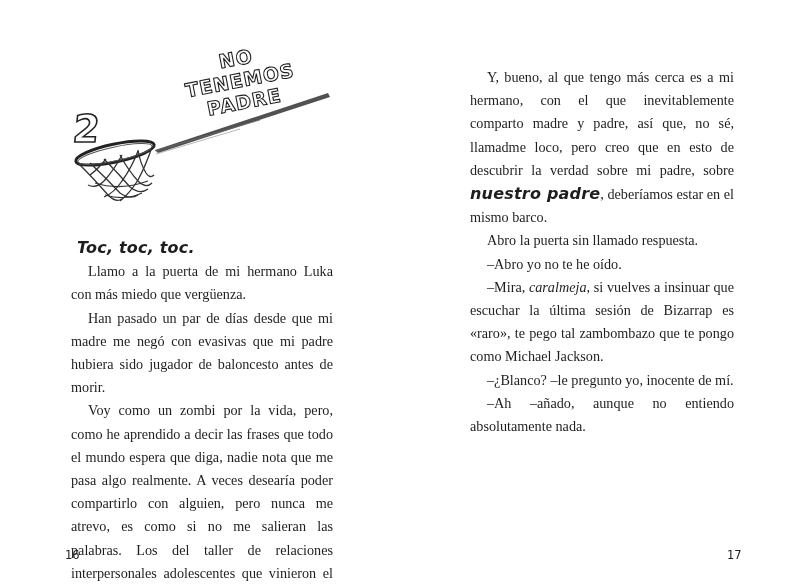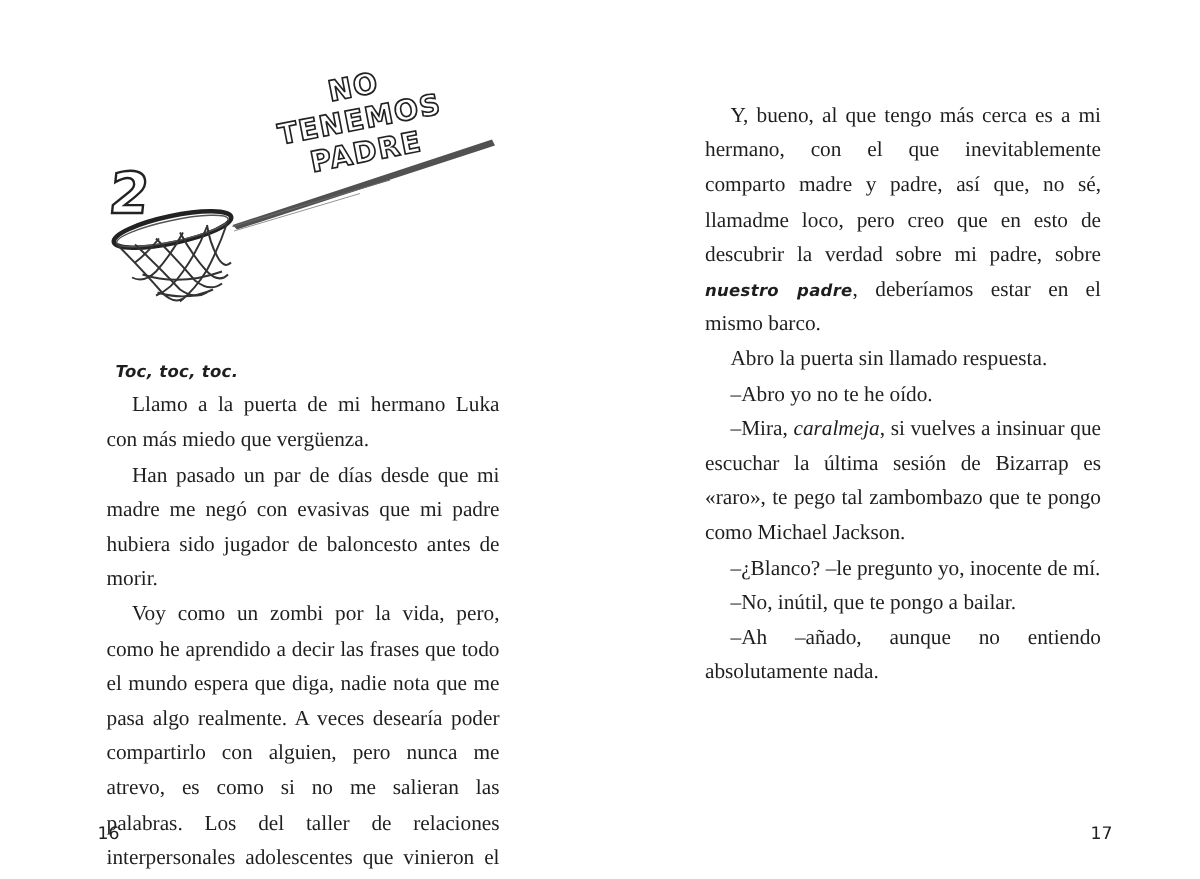--- a/index.html
+++ b/index.html
@@ -24,21 +24,21 @@
       font-family: "DejaVu Sans", sans-serif; font-weight: bold; font-size: 38px;
       color: #fff; -webkit-text-stroke: 1.6px #222; transform: skewX(-6deg);
     }
 
     .text-block { position: absolute; font-size: 14.2px; line-height: 23.2px; text-align: justify; }
     .left-text { left: 71px; top: 236px; width: 262px; }
     .right-text { left: 470px; top: 66px; width: 264px; }
     .text-block p { margin: 0; text-indent: 17px; hyphens: manual; }
     .hand {
       font-family: "DejaVu Sans", sans-serif; font-weight: bold; font-style: italic;
-      font-size: 11px; letter-spacing: 0.2px;
+      font-size: 16px; letter-spacing: 0.2px;
     }
     .opener { text-indent: 6px !important; }
     em { font-style: italic; }
 
     .page-number {
       position: absolute; top: 548px; font-family: "DejaVu Sans", sans-serif;
       font-size: 11.5px; color: #222;
     }
     .pn-left { left: 65px; }
     .pn-right { left: 727px; }
@@ -90,18 +90,17 @@
 
 <div class="page page-right">
 </div>
 
 <div class="text-block right-text">
   <p><span>Y, bueno, al que tengo más cerca es a mi hermano, con el que inevitablemente comparto madre y padre, así que, no sé, llamadme loco, pero creo que en esto de descubrir la verdad sobre mi padre, sobre </span><span class="hand">nuestro padre</span><span>, deberíamos estar en el mismo barco.</span></p>
   <p>Abro la puerta sin llamado respuesta.</p>
   <p>–Abro yo no te he oído.</p>
   <p><span>–Mira, </span><em>caralmeja</em><span>, si vuelves a insinuar que escuchar la última sesión de Bizarrap es «raro», te pego tal zambombazo que te pongo como Michael Jackson.</span></p>
   <p>–¿Blanco? –le pregunto yo, inocente de mí.</p>
-  <p>–No, inútil, que te pongo a bailar.</p>
   <p>–Ah –añado, aunque no entiendo absolutamente nada.</p>
 
 </div>
 
 <div class="page-number pn-right">17</div>
 
 </body></html>

